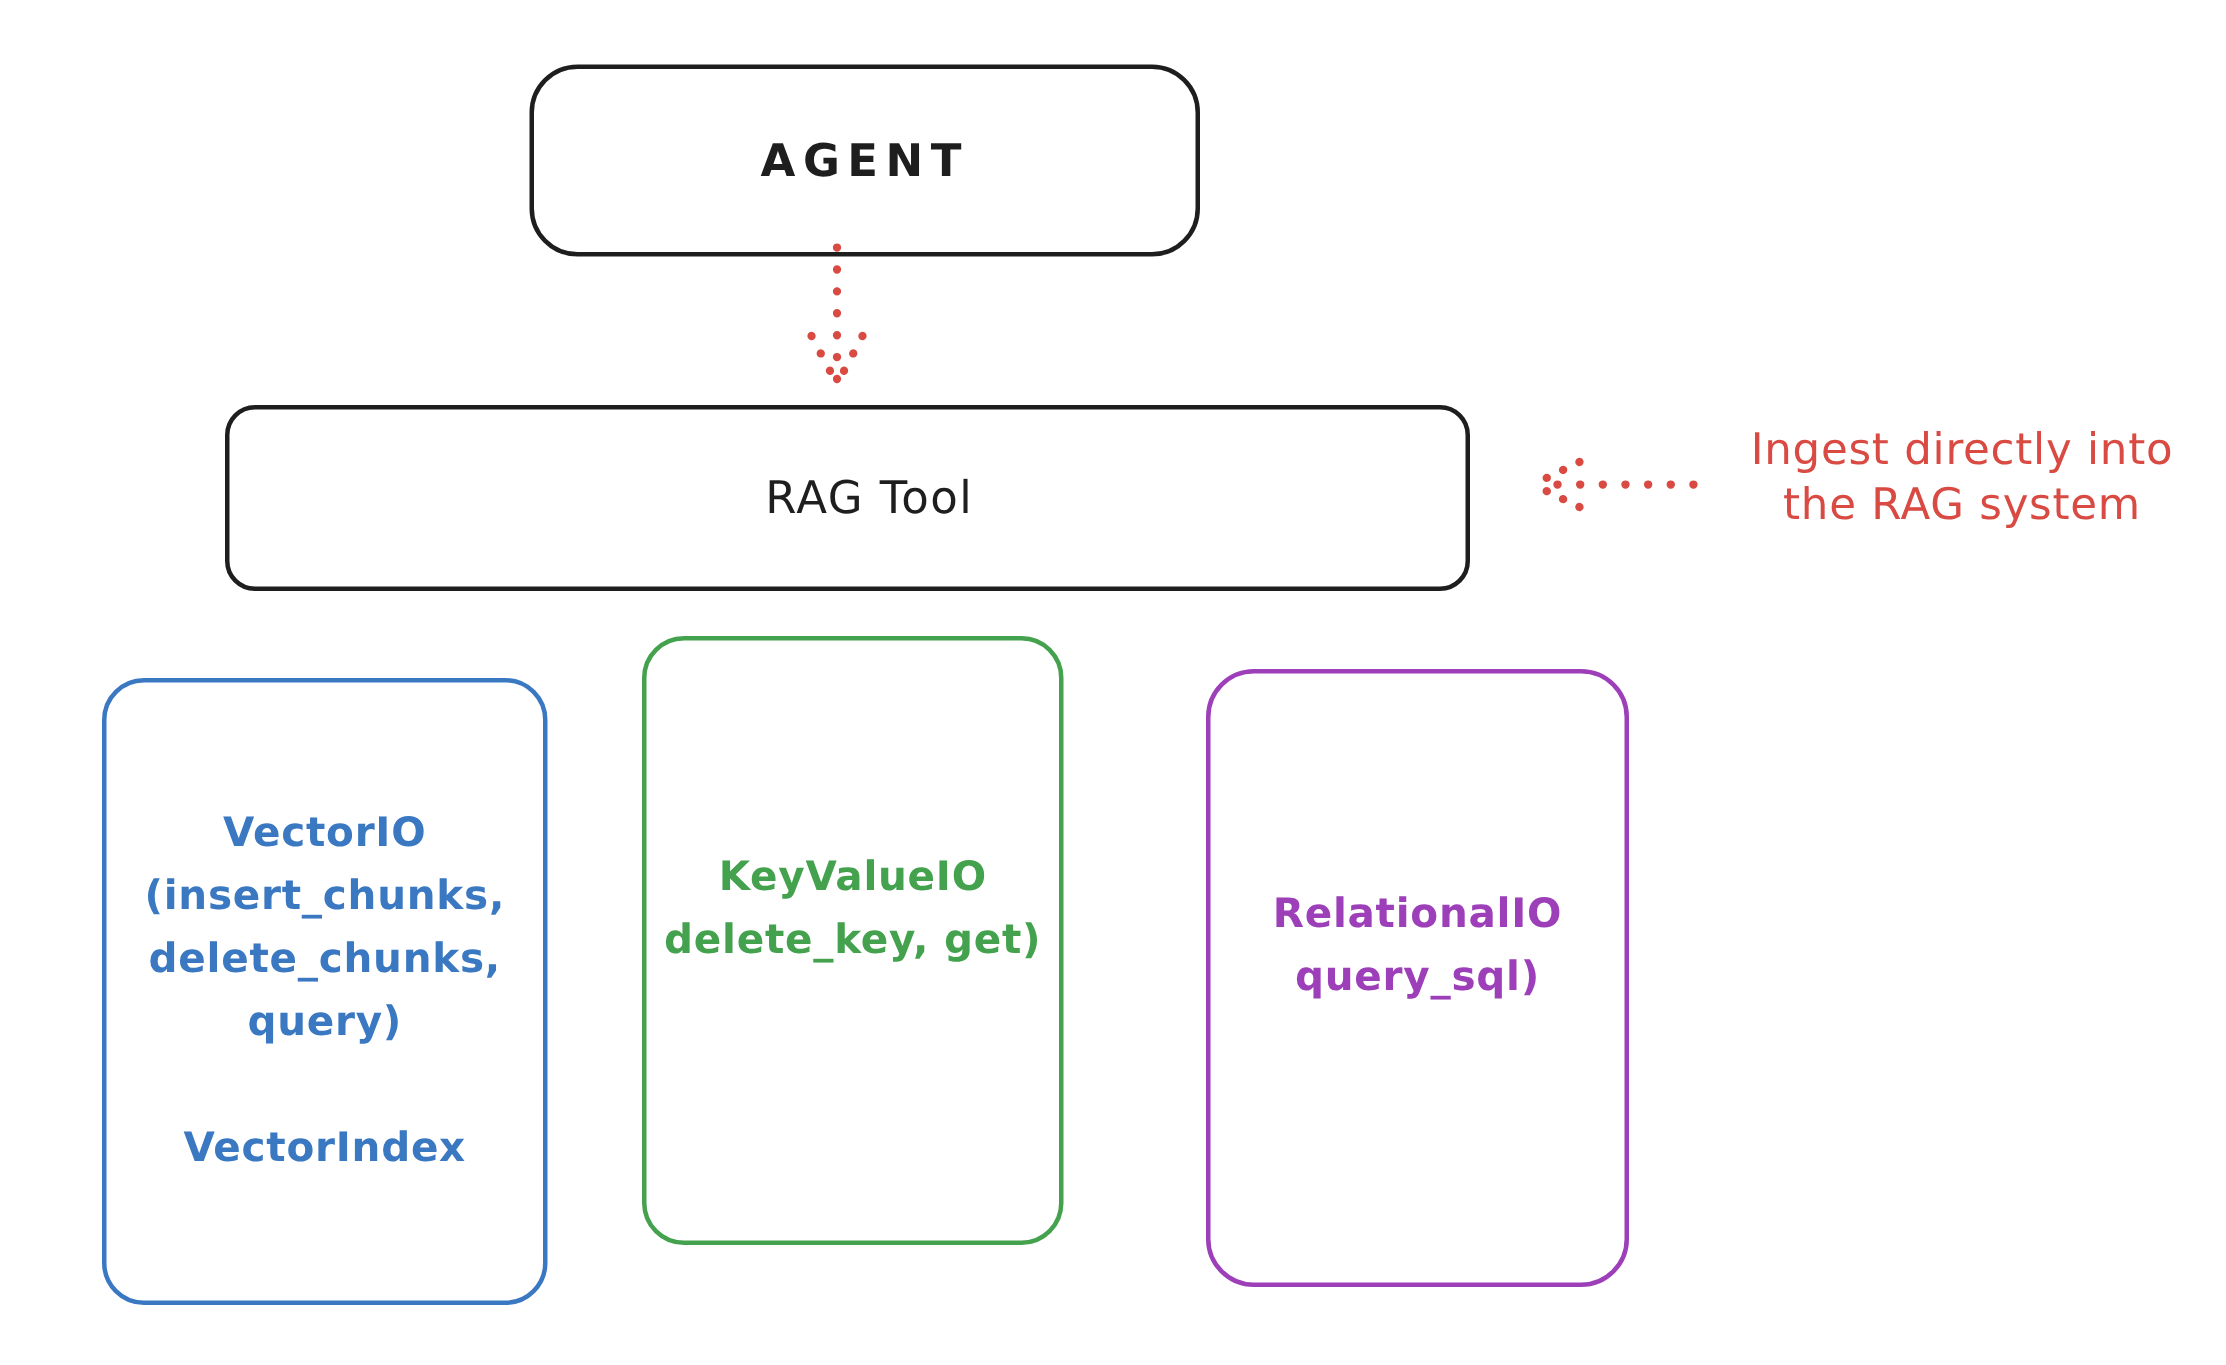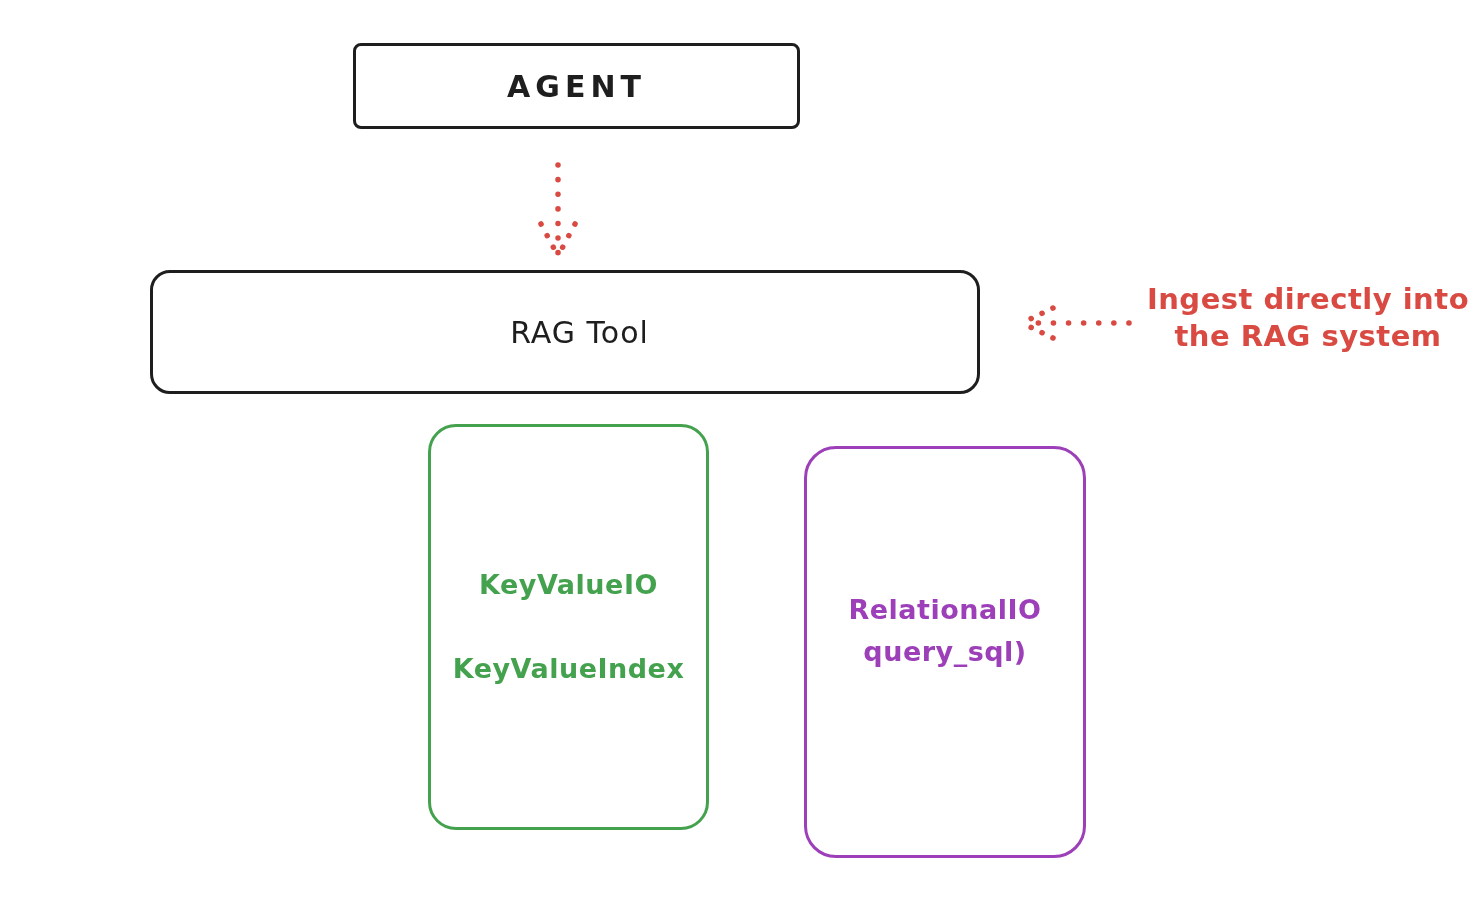--- a/index.html
+++ b/index.html
@@ -17,22 +17,22 @@
     position: absolute;
     background: #ffffff;
     border: 3.5px solid #1e1e1e;
     display: flex;
     align-items: center;
     justify-content: center;
     text-align: center;
   }
   .agent-box {
     left: 353px; top: 43px;
-    width: 447px; height: 86px;
-    border-radius: 8px;
+    width: 447px; height: 128px;
+    border-radius: 32px;
     font-size: 30px;
     letter-spacing: 5px;
     font-weight: 600;
   }
   .rag-box {
     left: 150px; top: 270px;
     width: 830px; height: 124px;
     border-radius: 20px;
     font-size: 30px;
     letter-spacing: 1px;
@@ -42,21 +42,21 @@
     position: absolute;
   }
   .arrow-down { left: 527px; top: 160px; }
   .arrow-left { left: 1013px; top: 300px; }
   .annotation-text {
     position: absolute;
     left: 1140px; top: 281px;
     width: 336px;
     text-align: center;
     font-size: 29px;
-    font-weight: bold;
+    font-weight: normal;
     line-height: 37px;
     letter-spacing: 0.5px;
   }
   .backend {
     position: absolute;
     background: #ffffff;
     border: 3px solid;
     display: flex;
     flex-direction: column;
     align-items: center;
@@ -99,25 +99,33 @@
       <line x1="40" y1="8" x2="9" y2="23" stroke="currentColor" stroke-width="5.5" stroke-linecap="round" stroke-dasharray="0.1 12"></line>
       <line x1="40" y1="38" x2="9" y2="23" stroke="currentColor" stroke-width="5.5" stroke-linecap="round" stroke-dasharray="0.1 12"></line>
     </svg>
   </span>
 
   <div class="annotation-text" style="color: rgb(216, 74, 66);">
     <div>Ingest directly into</div>
     <div>the RAG system</div>
   </div>
 
+  <div class="backend backend-vector" style="border-color: rgb(59, 120, 194); color: rgb(59, 120, 194);">
+    <div>VectorIO</div>
+    <div>(insert_chunks,</div>
+    <div>delete_chunks,</div>
+    <div>query)</div>
+    <div class="spacer"></div>
+    <div>VectorIndex</div>
+  </div>
 
   <div class="backend backend-keyvalue" style="border-color: rgb(68, 162, 78); color: rgb(68, 162, 78);">
     <div>KeyValueIO</div>
+    <div>delete_key, get)</div>
     <div class="spacer"></div>
-    <div>KeyValueIndex</div>
   </div>
 
   <div class="backend backend-relational" style="border-color: rgb(156, 63, 184); color: rgb(156, 63, 184);">
     <div>RelationalIO</div>
     <div>query_sql)</div>
     <div class="spacer"></div>
   </div>
 
 </div>
 

